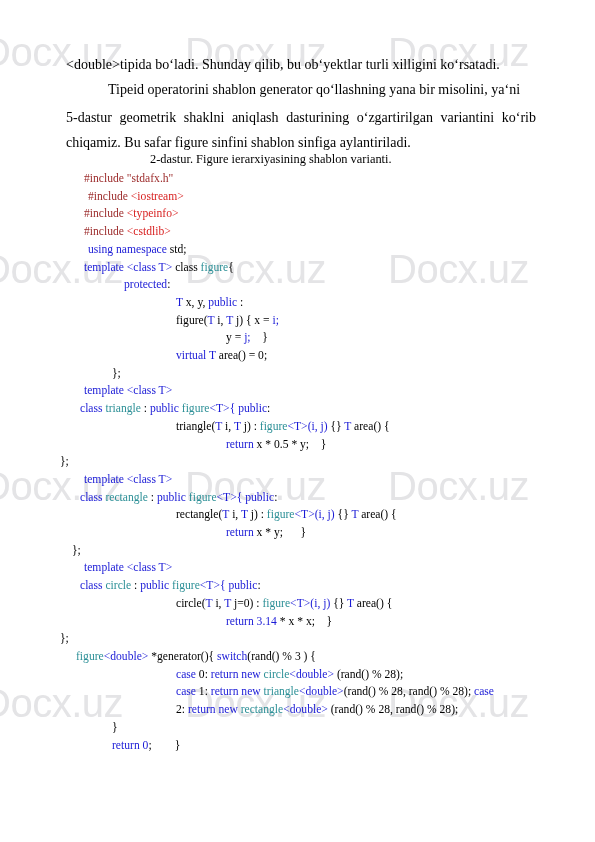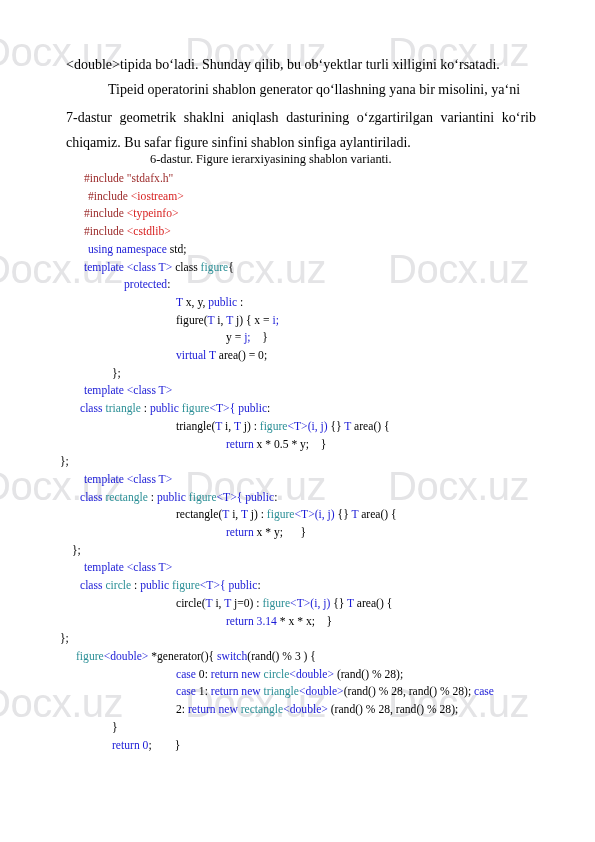--- a/index.html
+++ b/index.html
@@ -108,20 +108,20 @@
     <div class="wm" style="left:185px; top:681px;">Docx.uz</div>
     <div class="wm" style="left:388px; top:681px;">Docx.uz</div>
   </div>
 
   <div class="content">
 
     <div class="para" style="left:66px; top:52px; width:470px;">&lt;double&gt;tipida bo‘ladi. Shunday qilib, bu ob‘yektlar turli xilligini ko‘rsatadi.</div>
 
     <div class="para indent-block" style="left:66px; top:77px; width:470px;">Tipeid operatorini shablon generator qo‘llashning yana bir misolini, ya‘ni</div>
 
-    <div class="para just" style="left:66px; top:105px; width:470px;">7-dastur   geometrik   shaklni   aniqlash   dasturining   o‘zgartirilgan   variantini   ko‘rib chiqamiz. Bu safar figure sinfini shablon sinfiga aylantiriladi.</div>
+    <div class="para just" style="left:66px; top:105px; width:470px;">5-dastur   geometrik   shaklni   aniqlash   dasturining   o‘zgartirilgan   variantini   ko‘rib chiqamiz. Bu safar figure sinfini shablon sinfiga aylantiriladi.</div>
 
-    <div class="caption" style="left:150px; top:152px;">6-dastur. Figure ierarxiyasining shablon varianti.</div>
+    <div class="caption" style="left:150px; top:152px;">2-dastur. Figure ierarxiyasining shablon varianti.</div>
 
     <div class="code" id="code-block"><span class="ln" style="padding-left: 18px;"><span class="t-pre">#include </span><span class="t-str">"stdafx.h"</span></span><span class="ln" style="padding-left: 22px;"><span class="t-pre">#include </span><span class="t-hdr">&lt;iostream&gt;</span></span><span class="ln" style="padding-left: 18px;"><span class="t-pre">#include </span><span class="t-hdr">&lt;typeinfo&gt;</span></span><span class="ln" style="padding-left: 18px;"><span class="t-pre">#include </span><span class="t-hdr">&lt;cstdlib&gt;</span></span><span class="ln" style="padding-left: 22px;"><span class="t-kw">using namespace </span><span class="t-plain">std;</span></span><span class="ln" style="padding-left: 18px;"><span class="t-kw">template &lt;</span><span class="t-kw">class </span><span class="t-kw">T&gt; </span><span class="t-plain">class </span><span class="t-type">figure</span><span class="t-plain">{</span></span><span class="ln" style="padding-left: 58px;"><span class="t-kw">protected</span><span class="t-plain">:</span></span><span class="ln" style="padding-left: 110px;"><span class="t-kw">T </span><span class="t-plain">x, y, </span><span class="t-kw">public</span><span class="t-plain"> :</span></span><span class="ln" style="padding-left: 110px;"><span class="t-plain">figure(</span><span class="t-kw">T </span><span class="t-plain">i, </span><span class="t-kw">T </span><span class="t-plain">j) { x = </span><span class="t-kw">i;</span></span><span class="ln" style="padding-left: 160px;"><span class="t-plain">y = </span><span class="t-kw">j;</span><span class="t-plain">    }</span></span><span class="ln" style="padding-left: 110px;"><span class="t-kw">virtual </span><span class="t-kw">T </span><span class="t-plain">area() = 0;</span></span><span class="ln" style="padding-left: 46px;"><span class="t-plain">};</span></span><span class="ln" style="padding-left: 18px;"><span class="t-kw">template &lt;</span><span class="t-kw">class </span><span class="t-kw">T&gt;</span></span><span class="ln" style="padding-left: 14px;"><span class="t-kw">class </span><span class="t-type">triangle</span><span class="t-plain"> : </span><span class="t-kw">public </span><span class="t-type">figure</span><span class="t-kw">&lt;</span><span class="t-kw">T</span><span class="t-kw">&gt;{ </span><span class="t-kw">public</span><span class="t-plain">:</span></span><span class="ln" style="padding-left: 110px;"><span class="t-plain">triangle(</span><span class="t-kw">T </span><span class="t-plain">i, </span><span class="t-kw">T </span><span class="t-plain">j) : </span><span class="t-type">figure</span><span class="t-kw">&lt;</span><span class="t-kw">T</span><span class="t-kw">&gt;</span><span class="t-kw">(i, j)</span><span class="t-plain"> {} </span><span class="t-kw">T </span><span class="t-plain">area() {</span></span><span class="ln" style="padding-left: 160px;"><span class="t-kw">return </span><span class="t-plain">x * 0.5 * y;    }</span></span><span class="ln" style="padding-left: 0px; margin-left: -6px;"><span class="t-plain">};</span></span><span class="ln" style="padding-left: 18px;"><span class="t-kw">template &lt;</span><span class="t-kw">class </span><span class="t-kw">T&gt;</span></span><span class="ln" style="padding-left: 14px;"><span class="t-kw">class </span><span class="t-type">rectangle</span><span class="t-plain"> : </span><span class="t-kw">public </span><span class="t-type">figure</span><span class="t-kw">&lt;</span><span class="t-kw">T</span><span class="t-kw">&gt;{ </span><span class="t-kw">public</span><span class="t-plain">:</span></span><span class="ln" style="padding-left: 110px;"><span class="t-plain">rectangle(</span><span class="t-kw">T </span><span class="t-plain">i, </span><span class="t-kw">T </span><span class="t-plain">j) : </span><span class="t-type">figure</span><span class="t-kw">&lt;</span><span class="t-kw">T</span><span class="t-kw">&gt;</span><span class="t-kw">(i, j)</span><span class="t-plain"> {} </span><span class="t-kw">T </span><span class="t-plain">area() {</span></span><span class="ln" style="padding-left: 160px;"><span class="t-kw">return </span><span class="t-plain">x * y;      }</span></span><span class="ln" style="padding-left: 6px;"><span class="t-plain">};</span></span><span class="ln" style="padding-left: 18px;"><span class="t-kw">template &lt;</span><span class="t-kw">class </span><span class="t-kw">T&gt;</span></span><span class="ln" style="padding-left: 14px;"><span class="t-kw">class </span><span class="t-type">circle</span><span class="t-plain"> : </span><span class="t-kw">public </span><span class="t-type">figure</span><span class="t-kw">&lt;</span><span class="t-kw">T</span><span class="t-kw">&gt;{ </span><span class="t-kw">public</span><span class="t-plain">:</span></span><span class="ln" style="padding-left: 110px;"><span class="t-plain">circle(</span><span class="t-kw">T </span><span class="t-plain">i, </span><span class="t-kw">T </span><span class="t-plain">j=0) : </span><span class="t-type">figure</span><span class="t-kw">&lt;</span><span class="t-kw">T</span><span class="t-kw">&gt;</span><span class="t-kw">(i, j)</span><span class="t-plain"> {} </span><span class="t-kw">T </span><span class="t-plain">area() {</span></span><span class="ln" style="padding-left: 160px;"><span class="t-kw">return </span><span class="t-num">3.14</span><span class="t-plain"> * x * x;    }</span></span><span class="ln" style="padding-left: 0px; margin-left: -6px;"><span class="t-plain">};</span></span><span class="ln" style="padding-left: 10px;"><span class="t-type">figure</span><span class="t-kw">&lt;</span><span class="t-kw">double</span><span class="t-kw">&gt; </span><span class="t-plain">*generator(){ </span><span class="t-kw">switch</span><span class="t-plain">(rand() % 3 ) {</span></span><span class="ln" style="padding-left: 110px;"><span class="t-kw">case </span><span class="t-plain">0</span><span class="t-plain">: </span><span class="t-kw">return new </span><span class="t-type">circle</span><span class="t-kw">&lt;</span><span class="t-kw">double</span><span class="t-kw">&gt;</span><span class="t-plain"> (rand() % 28);</span></span><span class="ln" style="padding-left: 110px;"><span class="t-kw">case </span><span class="t-plain">1</span><span class="t-plain">: </span><span class="t-kw">return new </span><span class="t-type">triangle</span><span class="t-kw">&lt;</span><span class="t-kw">double</span><span class="t-kw">&gt;</span><span class="t-plain">(rand() % 28, rand() % 28); </span><span class="t-kw">case</span></span><span class="ln" style="padding-left: 110px;"><span class="t-plain">2</span><span class="t-plain">: </span><span class="t-kw">return new </span><span class="t-type">rectangle</span><span class="t-kw">&lt;</span><span class="t-kw">double</span><span class="t-kw">&gt; </span><span class="t-plain">(rand() % 28, rand() % 28);</span></span><span class="ln" style="padding-left: 46px;"><span class="t-plain">}</span></span><span class="ln" style="padding-left: 46px;"><span class="t-kw">return </span><span class="t-kw">0</span><span class="t-plain">;        }</span></span></div>
 
   </div>
 </div>
 
 </body></html>

